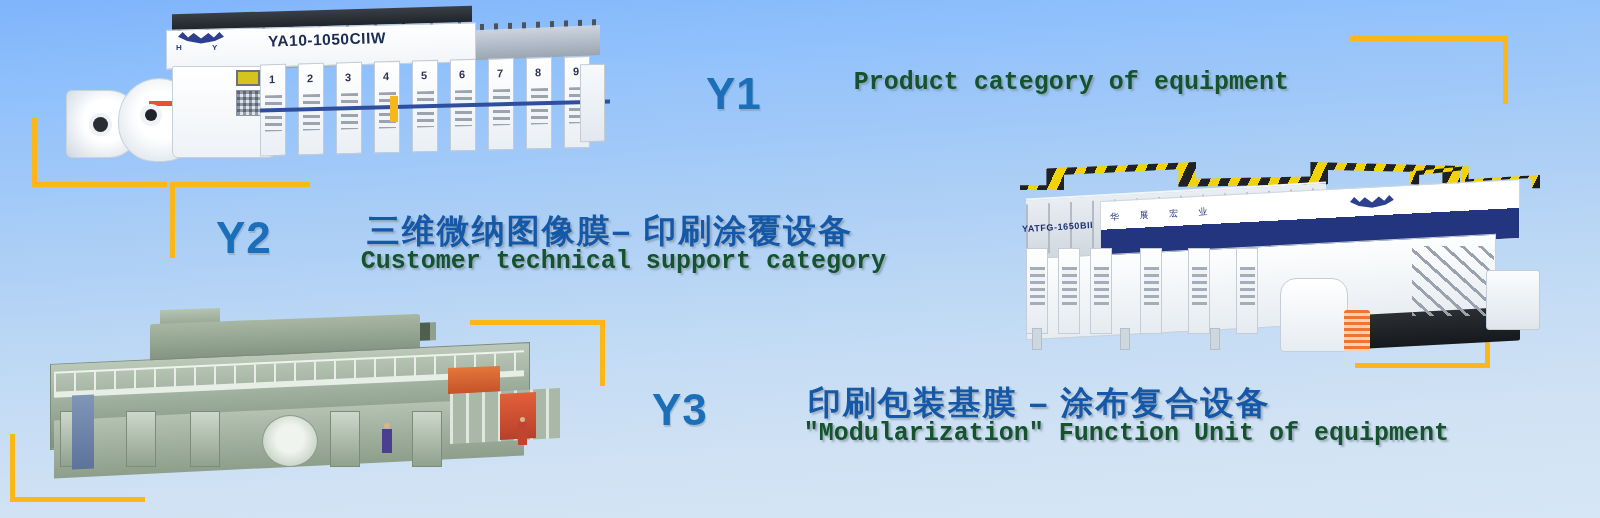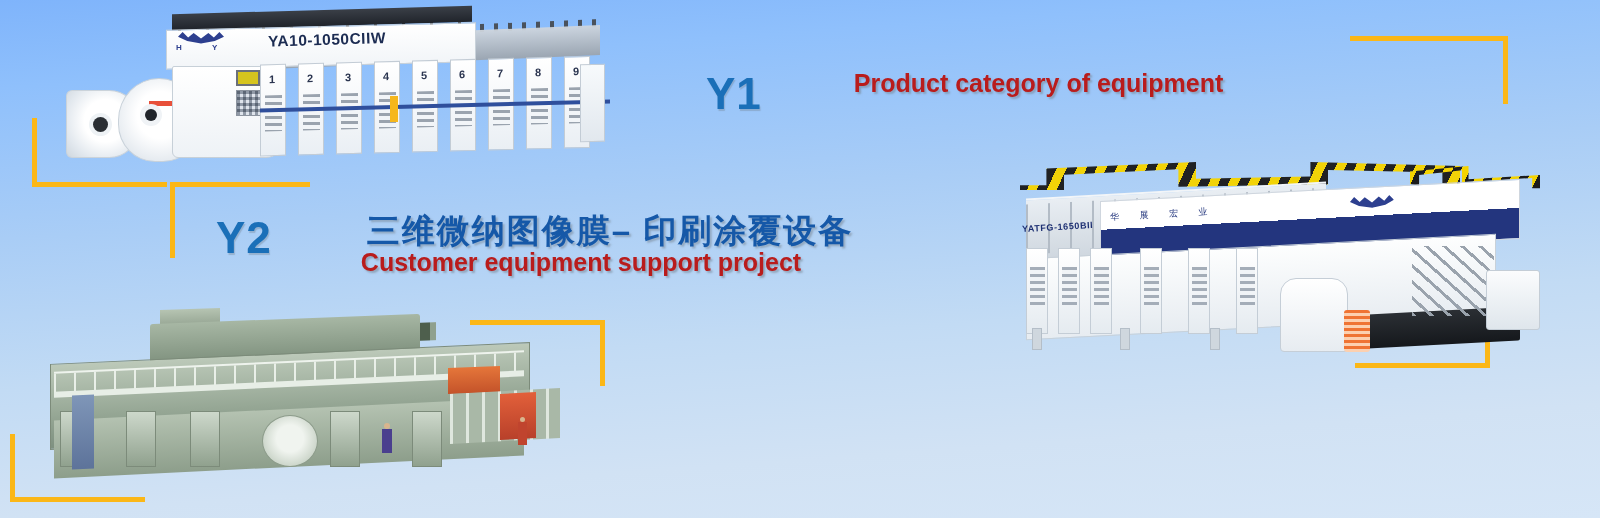--- a/index.html
+++ b/index.html
@@ -33,22 +33,22 @@
   .cn {
     color:#1558a8;
     font-weight:bold;
     font-size:33px;
     line-height:1.06;
     letter-spacing:2px;
     white-space:nowrap;
     text-shadow: 2px 2px 2px rgba(120,135,150,0.55);
   }
   .en {
-    color:#b91c1c;
-    font-family:Liberation Sans, sans-serif;
+    color:#14532d;
+    font-family:Liberation Mono, monospace;
     font-weight:bold;
     font-size:25px;
     line-height:1.05;
     letter-spacing:0px;
     white-space:nowrap;
     text-shadow: 2px 2px 2px rgba(120,135,150,0.6);
   }
 
   
   .machine { position:absolute; }
@@ -347,18 +347,25 @@
     <div class="ycode">Y1</div>
     <div class="txtblock" style="margin-left:92px; margin-top:-2px;">
       <div class="en">Product category of equipment</div>
     </div>
   </div>
 
   <div class="row-group" style="left:216px; top:216px;">
     <div class="ycode">Y2</div>
     <div class="txtblock" style="margin-left:95px; margin-top:-2px;">
       <div class="cn">三维微纳图像膜– 印刷涂覆设备</div>
-      <div class="en" style="margin-left:-6px;">Customer equipment support project</div>
-    </div>
-  </div>
-
+      <div class="en" style="margin-left:-6px;">Customer technical support category</div>
+    </div>
+  </div>
+
+  <div class="row-group" style="left:652px; top:388px;">
+    <div class="ycode">Y3</div>
+    <div class="txtblock" style="margin-left:100px; margin-top:-2px;">
+      <div class="cn">印刷包装基膜 – 涂布复合设备</div>
+      <div class="en" style="margin-left:-4px;">"Modularization" Function Unit of equipment</div>
+    </div>
+  </div>
 
 </div>
 
 </body></html>

